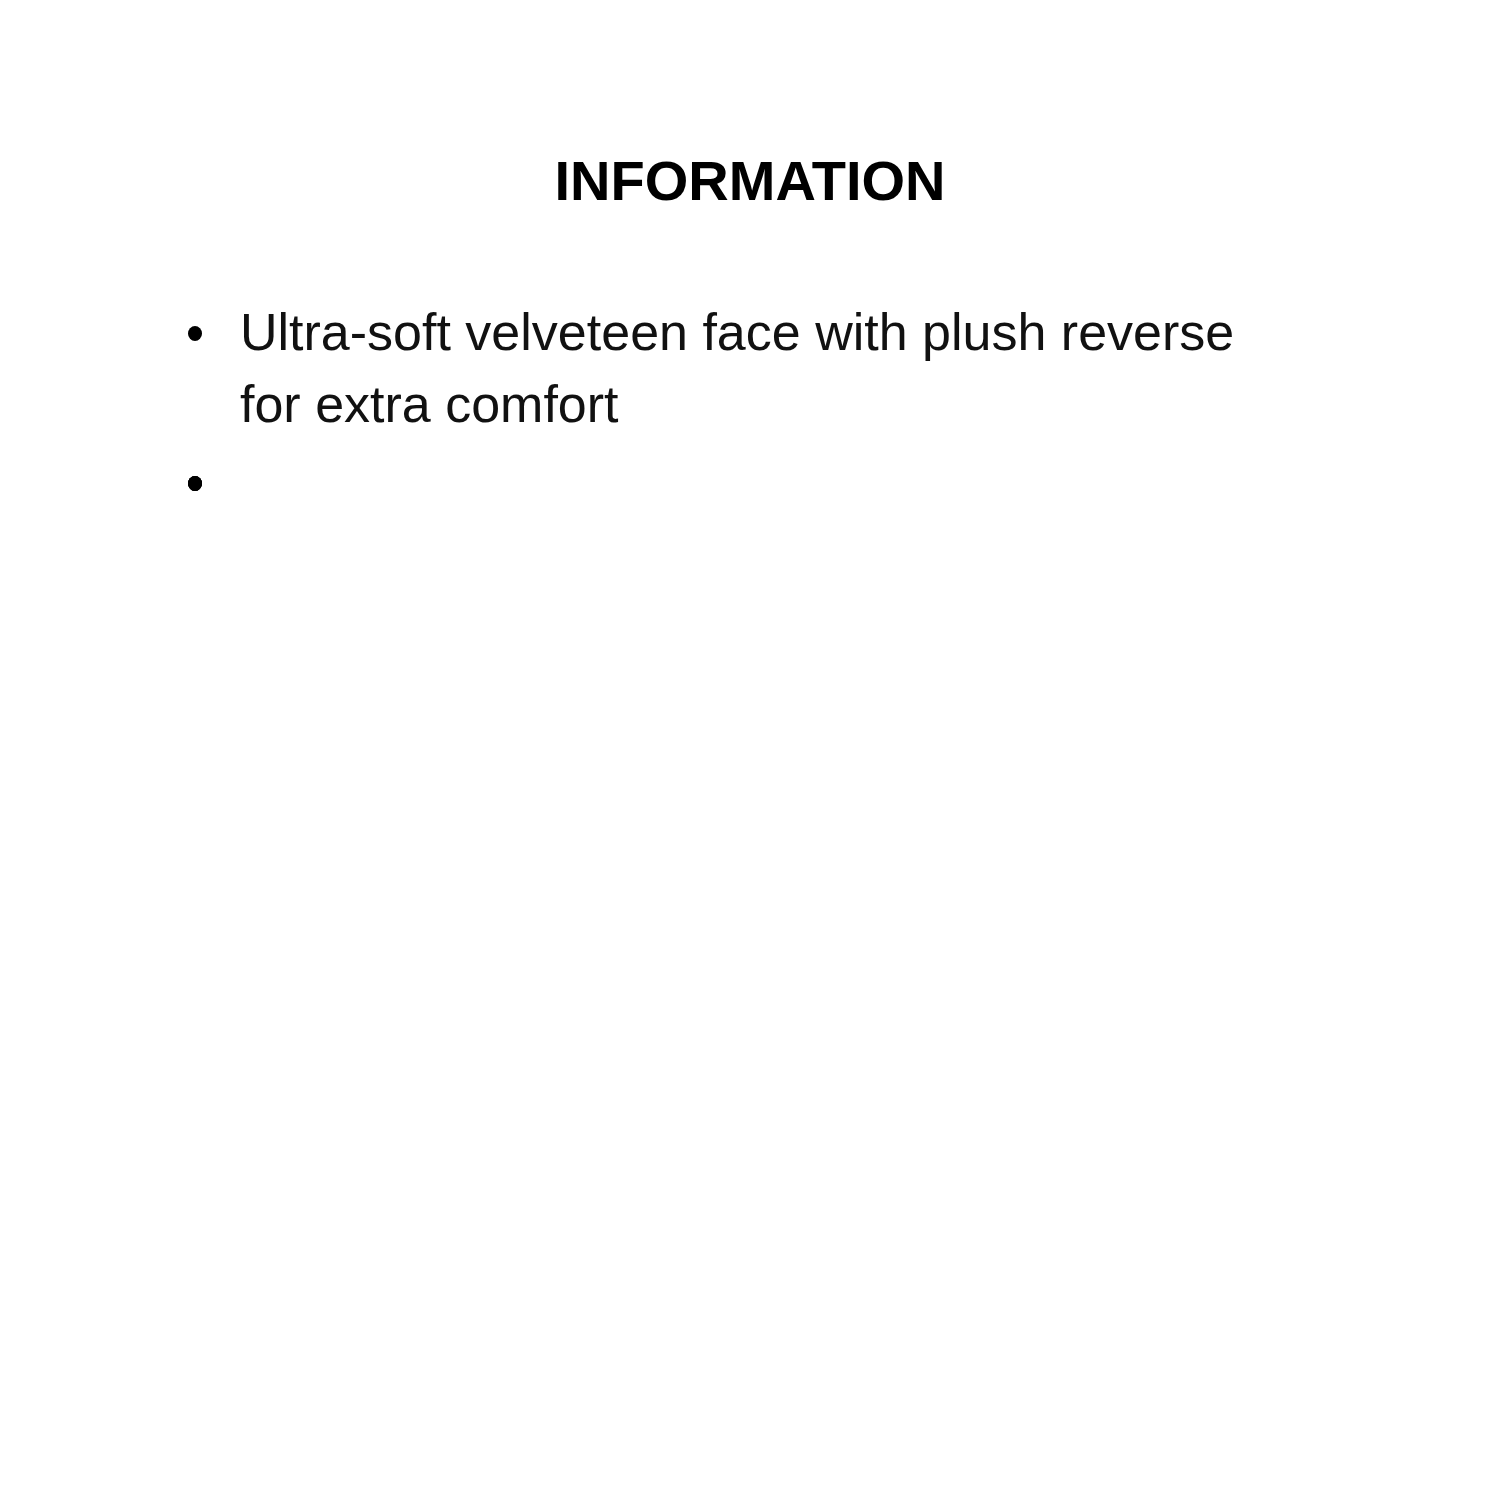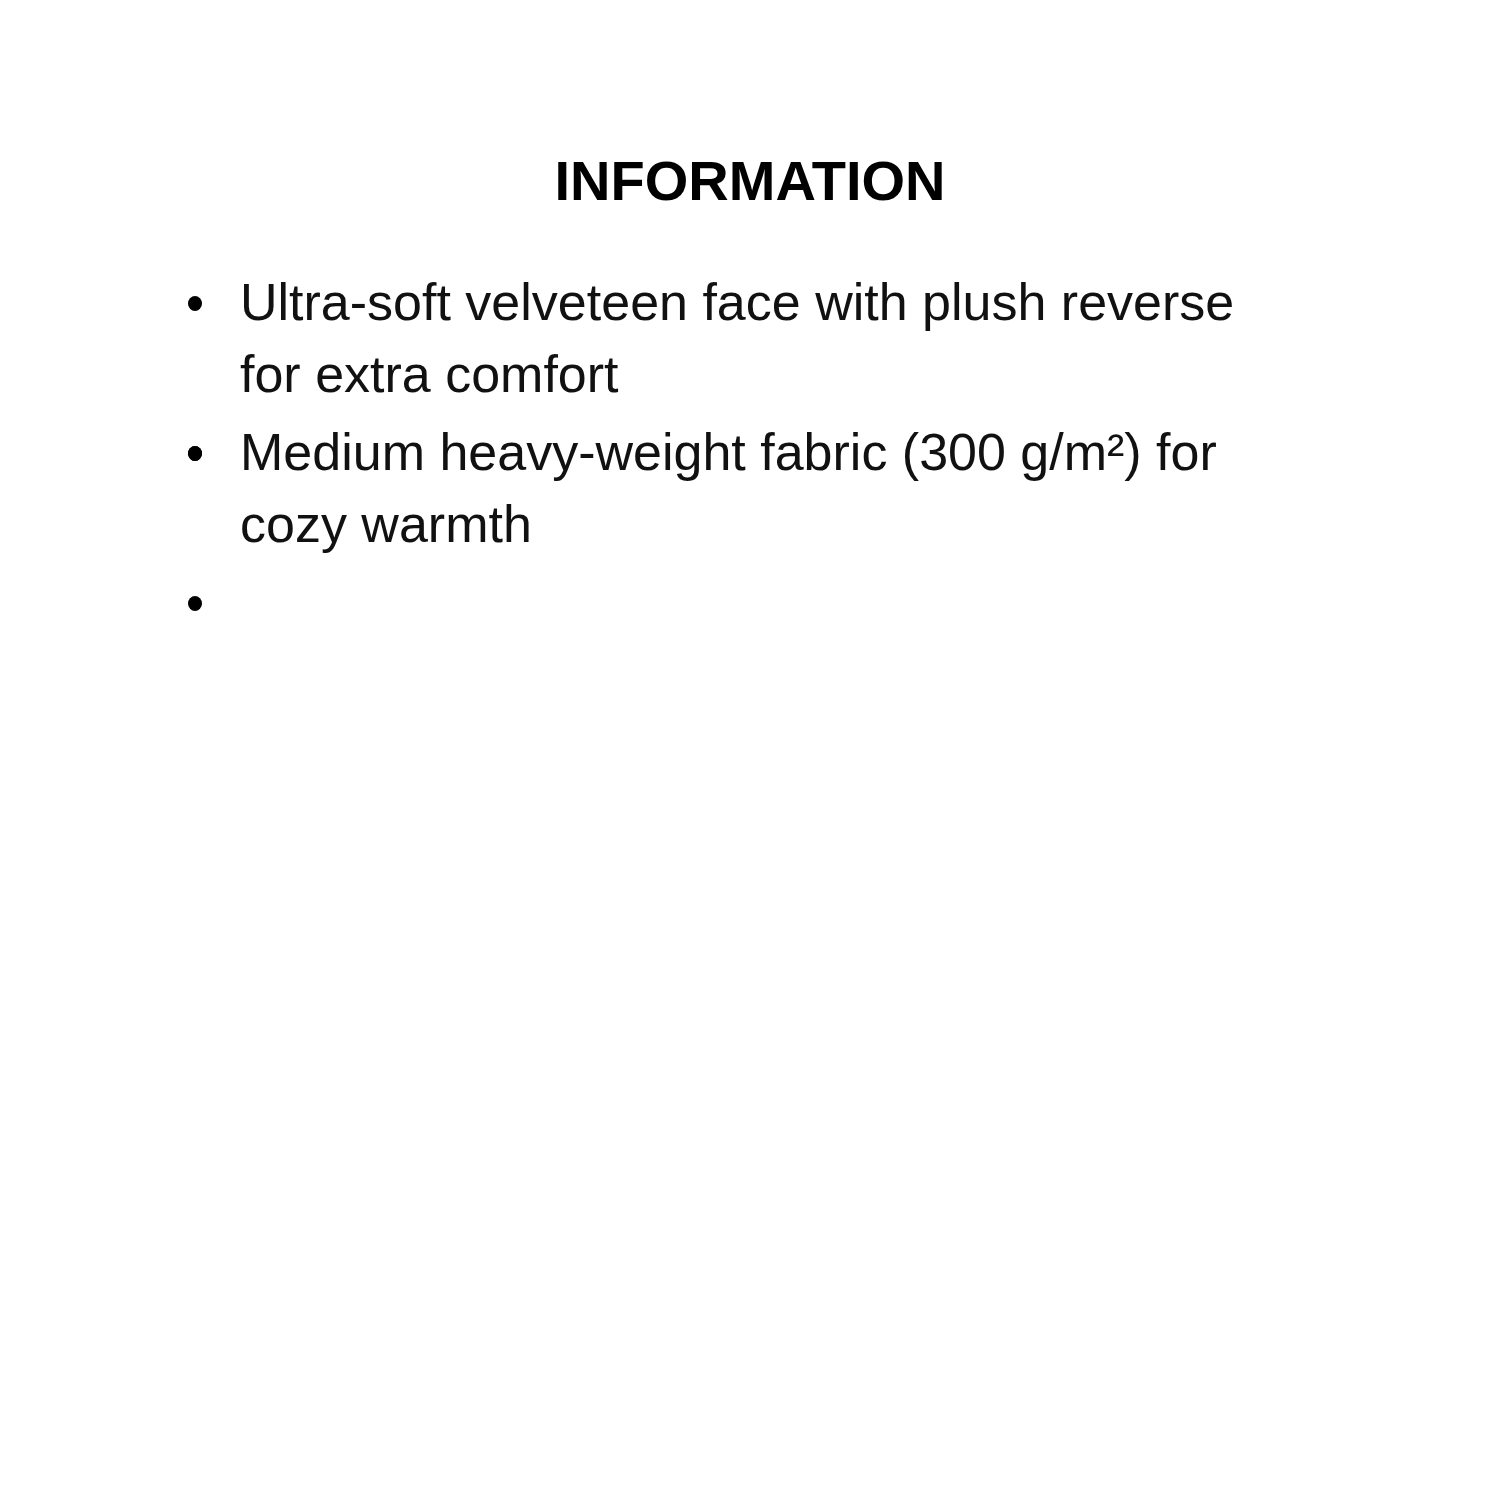--- a/index.html
+++ b/index.html
@@ -22,21 +22,21 @@
   .title {
     margin: 0;
     text-align: center;
     font-size: 56px;
     line-height: 1.2;
     font-weight: 700;
     color: #000000;
   }
   .bullet-list {
     width: 1020px;
-    margin: 52px auto 0 auto;
+    margin: 82px auto 0 auto;
     padding: 0;
     list-style: none;
     font-size: 52px;
     line-height: 72px;
     color: #111111;
   }
   .bullet-list li {
     position: relative;
     margin: 0 0 6px 0;
   }
@@ -60,20 +60,19 @@
   <ul class="bullet-list">
     <li>
       <span class="bullet"></span>
       <span>Ultra-soft velveteen face with plush reverse for extra comfort</span>
     </li>
     <li>
       <span class="bullet"></span>
     </li>
     <li>
       <span class="bullet"></span>
-      <span>Medium heavy-weight fabric (300 g/m²) for cozy warmth</span>
     </li>
     <li>
       <span class="bullet"></span>
     </li>
   </ul>
 
 </div>
 
 </body></html>

